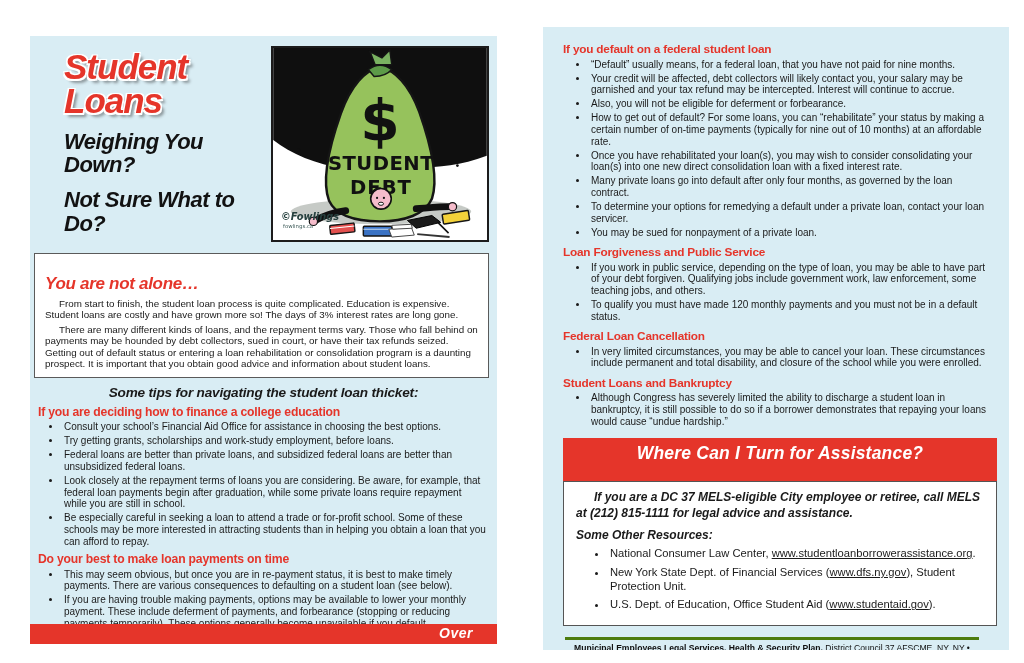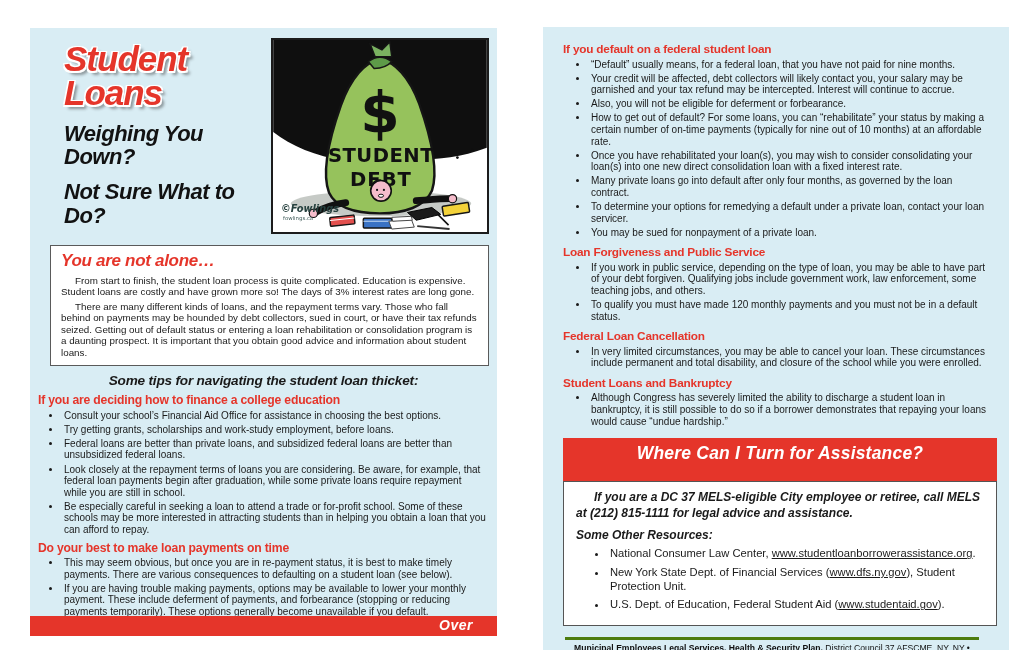--- a/index.html
+++ b/index.html
@@ -1,36 +1,36 @@
 <!DOCTYPE html>
 <html><head>
 <meta charset="utf-8">
 <style>
   * { margin:0; padding:0; box-sizing:border-box; }
   body { background:#ffffff; font-family:"Liberation Sans", sans-serif; }
   .canvas { position:relative; width:1024px; height:663px; background:#ffffff; overflow:hidden; }
   .page { position:absolute; background:#d9edf4; overflow:hidden; color:#1a1a1a; }
-  .page-left  { left:30px; top:28px; width:467px; height:608px; }
+  .page-left  { left:30px; top:36px; width:467px; height:608px; }
   .page-right { left:543px; top:27px; width:466px; height:623px; }
 
   
   .lp-header { display:flex; padding:10px 8px 0 34px; }
   .lp-titles { width:205px; padding-top:4px; }
   .main-title {
     color:#e5352a; font-size:35px; line-height:0.98; font-weight:bold; font-style:italic;
     letter-spacing:-1px;
     text-shadow:-1.5px -1.5px 0 #fff, 1.5px -1.5px 0 #fff, -1.5px 1.5px 0 #fff,
                  1.5px 1.5px 0 #fff, 3.5px 3.5px 3px rgba(40,40,40,.45);
   }
   .subtitle { color:#121212; font-size:22px; line-height:1.08; font-weight:bold; font-style:italic; margin-top:11px; letter-spacing:-0.5px; }
   .cartoon-wrap { margin-left:auto; }
   .cartoon-svg { display:block; background:#fff; border:2px solid #1c1c1c; }
 
   
-  .alone-box { background:#fff; border:1.5px solid #5a5a5a; margin:11px 8px 0 20px; padding:3px 10px 7px 10px; }
+  .alone-box { background:#fff; border:1.5px solid #5a5a5a; margin:11px 8px 0 4px; padding:18px 10px 7px 10px; }
   .alone-box h2 { color:#e5352a; font-size:17px; font-weight:bold; font-style:italic; margin:2px 0 3px 0; letter-spacing:-0.3px; }
   .alone-box p { font-size:9.8px; line-height:1.17; text-indent:14px; margin:3.5px 0 0 0; }
 
   .tips-heading { text-align:center; font-size:13.6px; font-weight:bold; font-style:italic; margin-top:7px; letter-spacing:-0.2px; }
 
   
   .sec h3 { color:#e5352a; font-size:12.2px; font-weight:bold; margin:5px 0 1px 8px; letter-spacing:-0.2px; }
   .page-right .sec h3 { margin-left:0; font-size:11.8px; margin-top:7px; }
   .sec ul { list-style:disc outside; margin:0 10px 0 22px; padding-left:10px; }
   .page-right .sec ul { margin-left:16px; }
@@ -204,21 +204,21 @@
       </div>
 
       <div class="assist-banner">Where Can I Turn for Assistance?</div>
 
       <div class="assist-box">
         <p class="assist-intro">If you are a DC 37 MELS-eligible City employee or retiree, call MELS at (212) 815-1111 for legal advice and assistance.</p>
         <div class="resources-heading">Some Other Resources:</div>
         <ul>
           <li><span>National Consumer Law Center, </span><span class="res-link">www.studentloanborrowerassistance.org</span><span>.</span></li>
           <li><span>New York State Dept. of Financial Services (</span><span class="res-link">www.dfs.ny.gov</span><span>), Student Protection Unit.</span></li>
-          <li><span>U.S. Dept. of Education, Federal Student Aid (</span><span class="res-link">www.studentaid.gov</span><span>).</span></li>
+          <li><span>U.S. Dept. of Education, Office Student Aid (</span><span class="res-link">www.studentaid.gov</span><span>).</span></li>
         </ul>
       </div>
 
       <div class="rp-footer">
         <span class="f-bold">Municipal Employees Legal Services, Health &amp; Security Plan,</span><span> District Council 37 AFSCME, NY, NY • May 2014</span>
       </div>
 
       <div class="ornament">
         
       </div>

